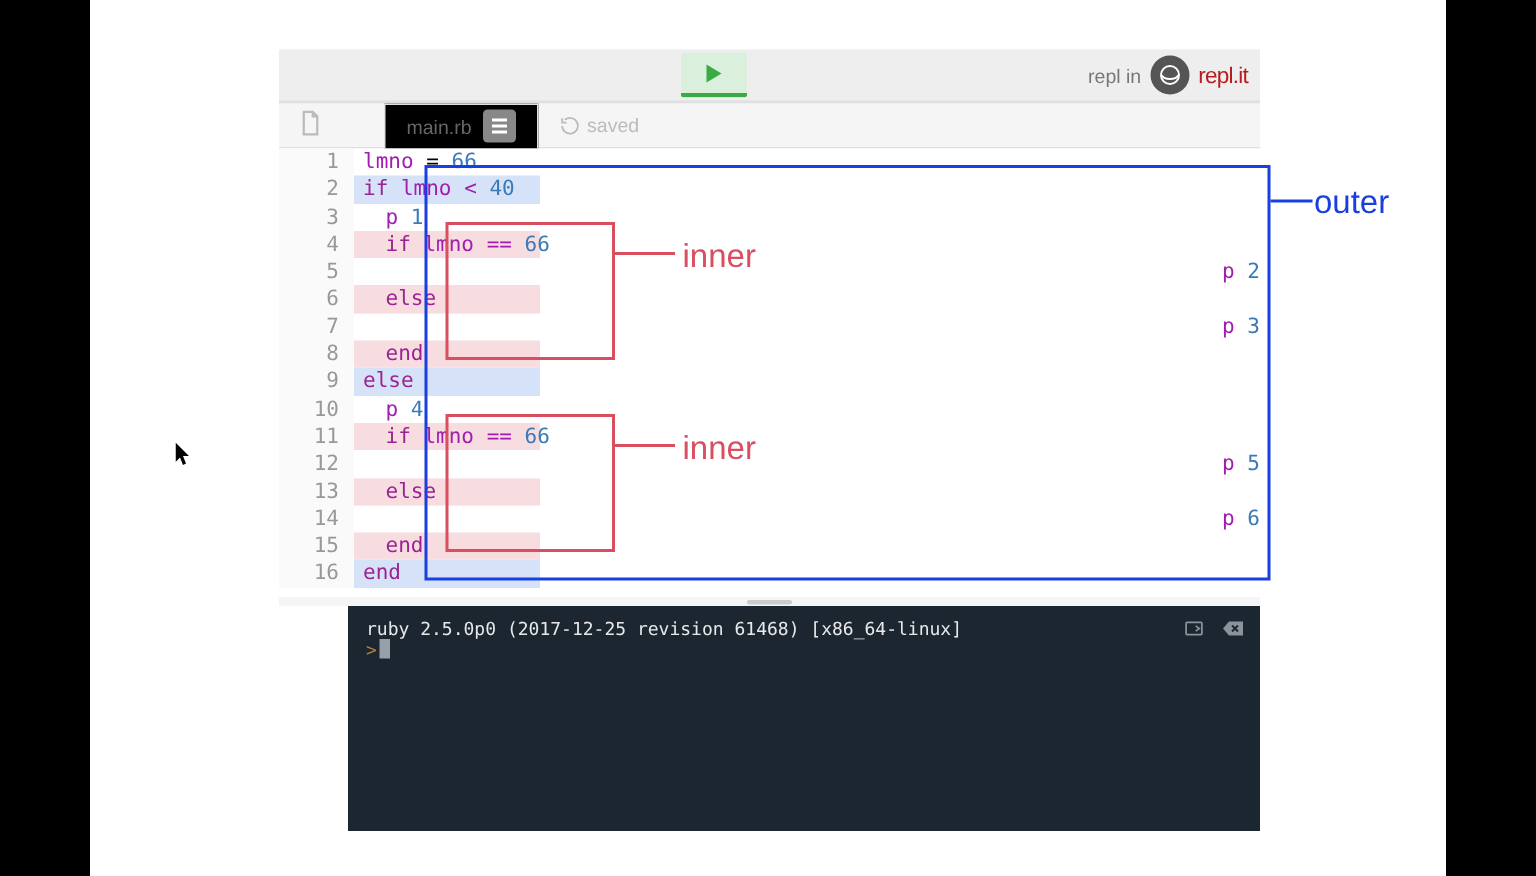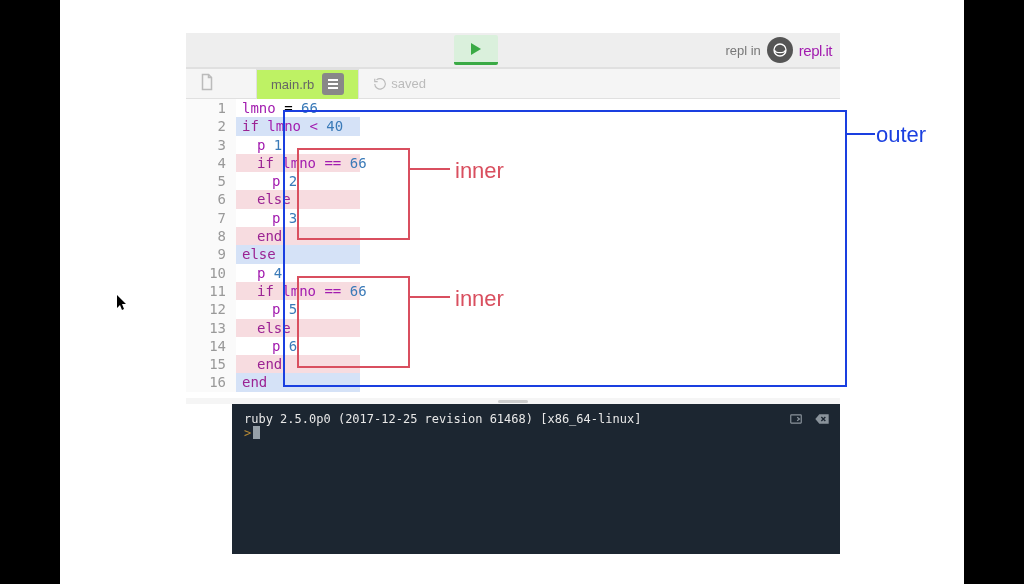--- a/index.html
+++ b/index.html
@@ -93,21 +93,21 @@
       width: 18px;
       height: 22px;
       color: #bbb;
     }
     .tab {
       display: flex;
       align-items: center;
       padding: 6px 14px;
       font-size: 13px;
       color: #666;
-      background: #bef264;
+      background: #000000;
       margin-left: 40px;
       border-top: 1px solid #e0e0e0;
       border-left: 1px solid #e0e0e0;
       border-right: 1px solid #e0e0e0;
       height: 30px;
     }
     .tab-menu {
       width: 22px;
       height: 22px;
       background: #888;
@@ -162,21 +162,21 @@
       white-space: pre;
       position: relative;
       padding-left: 6px;
     }
     .hl-blue { background: #d5e2f7; }
     .hl-pink { background: #f7dce0; }
     .kw { color: #9b2393; }
     .num { color: #3a7ab8; }
     .ident { color: #a21caf; }
     .indent1 { padding-left: 21px; }
-    .indent2 { padding-left: 36px; }
+    .indent2 { padding-left: 36px; text-align: right; }
     
     .outer-box {
       position: absolute;
       border: 2px solid #1a3fe0;
       left: 283px;
       top: 110px;
       width: 564px;
       height: 277px;
       pointer-events: none;
     }
@@ -250,21 +250,21 @@
     .console-line { white-space: pre; }
     .prompt { color: #b58935; }
     .console-cursor {
       display: inline-block;
       width: 7px;
       height: 13px;
       background: #96a0a8;
       vertical-align: -2px;
       margin-left: 2px;
     }
-    .replit-text { font-weight: 500; color: #a21caf; font-size: 15px; letter-spacing: -0.5px; }
+    .replit-text { font-weight: 500; color: #b91c1c; font-size: 15px; letter-spacing: -0.5px; }
     .drag-handle {
       position: absolute;
       left: 186px;
       top: 398px;
       width: 654px;
       height: 6px;
       background: #f5f5f5;
       display: flex;
       align-items: center;
       justify-content: center;

